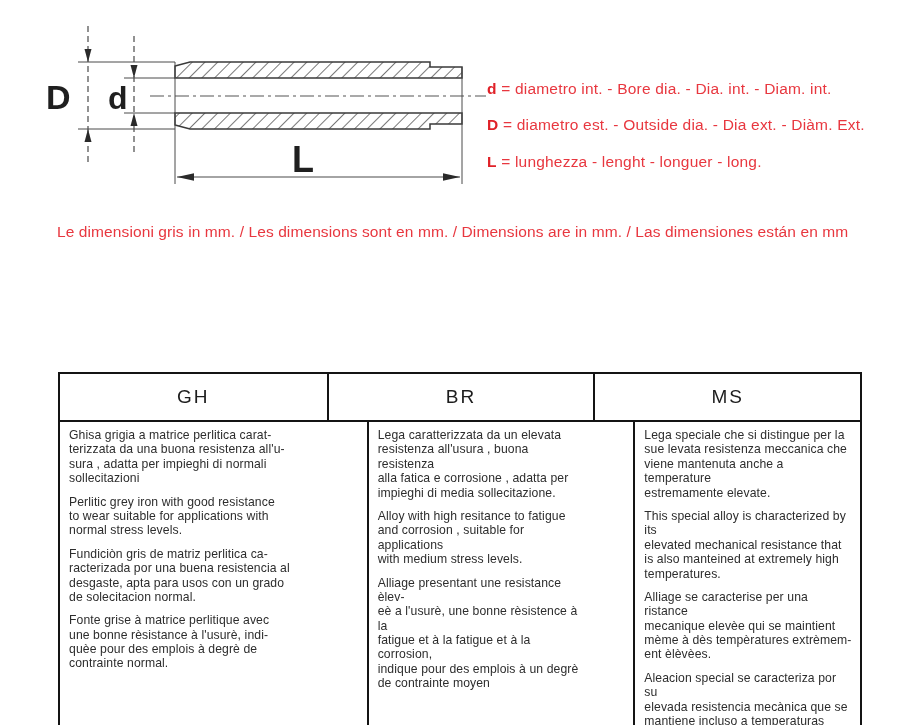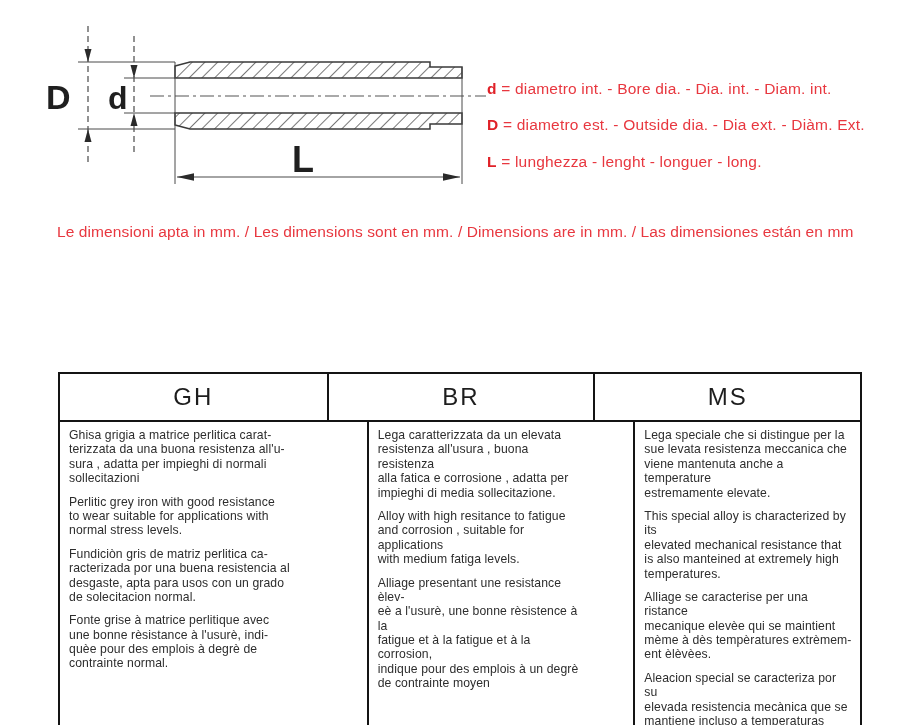--- a/index.html
+++ b/index.html
@@ -61,21 +61,21 @@
     display: grid;
     grid-template-columns: 1fr 1fr 1fr;
     grid-template-rows: 48px auto;
     background: #ffffff;
   }
   .mat-header {
     border-bottom: 2px solid #141414;
     display: flex;
     align-items: center;
     justify-content: center;
-    font-size: 24px;
+    font-size: 19px;
     font-weight: 500;
     letter-spacing: 2px;
     color: #1d1d1d;
   }
   .mat-header:nth-child(2), .mat-header:nth-child(3) { border-left: 2px solid #141414; }
   .mat-cell {
     padding: 6px 8px 16px 9px;
     font-size: 12.2px;
     line-height: 1.18;
     color: #2d2d2d;
@@ -142,21 +142,21 @@
       <b>d</b><span> = diametro int. - Bore dia. - Dia. int. - Diam. int.</span>
     </div>
     <div class="legend-line">
       <b>D</b><span> = diametro est. - Outside dia. - Dia ext. - Diàm. Ext.</span>
     </div>
     <div class="legend-line">
       <b>L</b><span> = lunghezza - lenght - longuer - long.</span>
     </div>
   </div>
 
-  <div class="note">Le dimensioni apta in mm. / Les dimensions sont en mm. / Dimensions are in mm. / Las dimensiones están en mm</div>
+  <div class="note">Le dimensioni gris in mm. / Les dimensions sont en mm. / Dimensions are in mm. / Las dimensiones están en mm</div>
 
   <div class="mat-table">
     <div class="mat-header">GH</div>
     <div class="mat-header">BR</div>
     <div class="mat-header">MS</div>
 
     <div class="mat-cell c1">
       <p>Ghisa grigia a matrice perlitica carat-
 terizzata da una buona resistenza all'u-
 sura , adatta per impieghi di normali
@@ -173,21 +173,21 @@
 quèe pour des emplois à degrè de
 contrainte normal.</p>
     </div>
     <div class="mat-cell c2">
       <p>Lega caratterizzata da un elevata
 resistenza all'usura , buona resistenza
 alla fatica e corrosione , adatta per
 impieghi di media sollecitazione.</p>
       <p>Alloy with high resitance to fatigue
 and corrosion , suitable for applications
-with medium fatiga levels.</p>
+with medium stress levels.</p>
       <p>Alliage presentant une resistance èlev-
 eè a l'usurè, une bonne rèsistence à la
 fatigue et à la fatigue et à la corrosion,
 indique pour des emplois à un degrè
 de contrainte moyen</p>
     </div>
     <div class="mat-cell c3">
       <p>Lega speciale che si distingue per la
 sue levata resistenza meccanica che
 viene mantenuta anche a temperature

